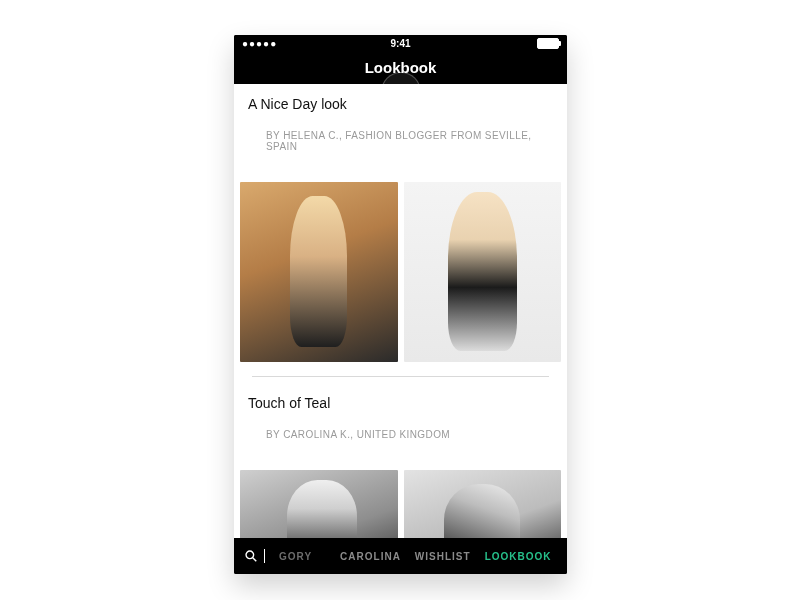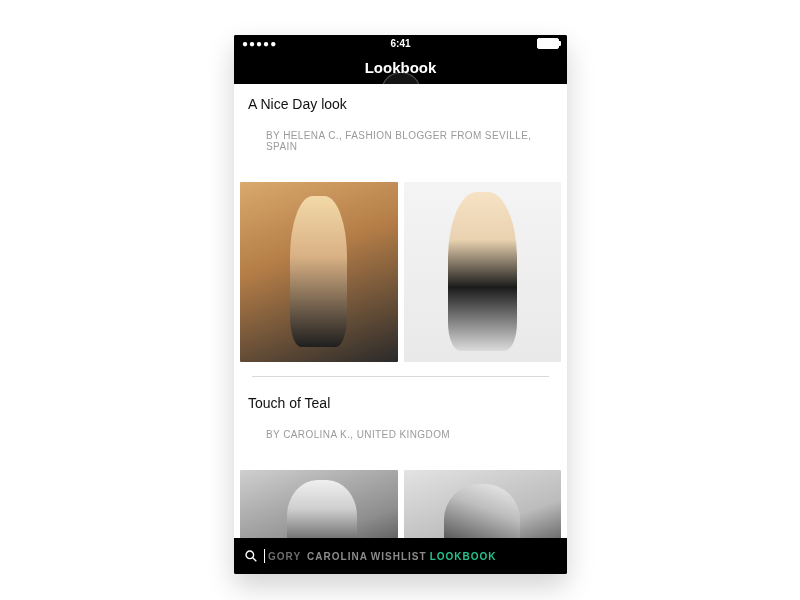--- a/index.html
+++ b/index.html
@@ -146,21 +146,21 @@
   .ph2b::after{content:"";position:absolute;left:26%;top:14%;width:48%;height:78%;background:linear-gradient(200deg,#efefef 0%, #bdbdbd 35%, #262626 100%);border-radius:46% 46% 24% 24%;}
 
   
   .tabbar {
     height: 38px;
     background: #000;
     color: #8b8b8b;
     display: flex;
     align-items: center;
     padding: 0 10px;
-    gap: 3px;
+    gap: 14px;
     font-size: 10px;
     letter-spacing: 1px;
     font-weight: 600;
   }
   .tabbar .search {
     color: #fff;
     display: flex;
     align-items: center;
   }
   .tabbar .search svg { display: block; }
@@ -174,21 +174,21 @@
   .tabbar .spacer { flex: 0 0 auto; }
 </style>
 </head>
 <body>
 
 <div class="stage">
   <div class="phone">
 
     <div class="statusbar">
       <span class="dots">●●●●●</span>
-      <span class="time">6:41</span>
+      <span class="time">9:41</span>
       <span class="battery"></span>
     </div>
 
     <div class="navbar">
       <span>Lookbook</span>
       <div class="pull-indicator"></div>
     </div>
 
     <div class="content">
       <div class="feed">

